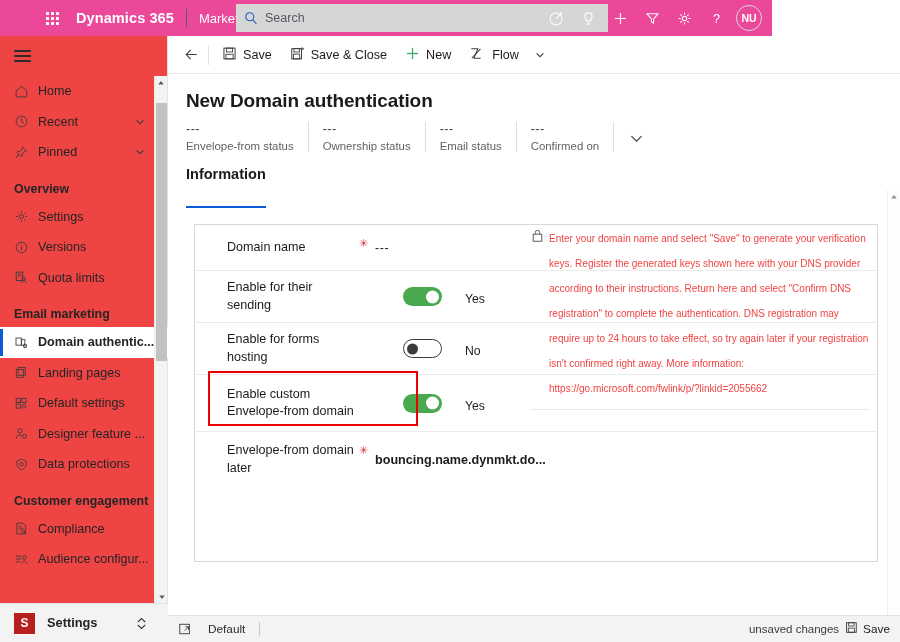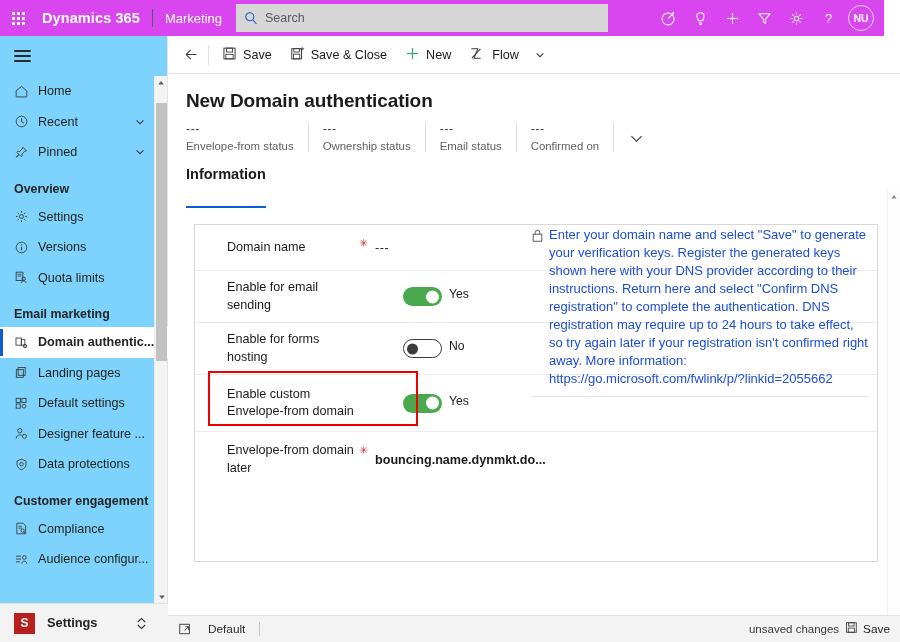--- a/index.html
+++ b/index.html
@@ -7,22 +7,22 @@
     margin: 0; padding: 0;
     width: 900px; height: 642px;
     overflow: hidden;
     font-family: "Liberation Sans", sans-serif;
     background: #ffffff;
   }
   #app { position: relative; width: 900px; height: 642px; background: #fff; }
 
   
   .suitebar {
-    position: absolute; top: 0; left: 0; width: 884px; height: 36px;
-    background: #d946ef; display: flex; align-items: center;
+    position: absolute; top: 0; left: 0; width: 772px; height: 36px;
+    background: #ec4899; display: flex; align-items: center; padding-left: 34px;
   }
   .waffle {
     width: 36px; height: 36px; display: flex; align-items: center; justify-content: center;
     cursor: pointer;
   }
   .waffle-grid {
     display: grid; grid-template-columns: repeat(3, 3px); grid-template-rows: repeat(3, 3px);
     gap: 2px;
   }
   .waffle-grid i { background: #ffffff; width: 3px; height: 3px; display: block; border-radius: 0.5px; }
@@ -47,21 +47,21 @@
   .avatar {
     width: 26px; height: 26px; border-radius: 50%; border: 1.2px solid #d8d8de;
     color: #ffffff; font-size: 10.5px; font-weight: bold;
     display: flex; align-items: center; justify-content: center; margin-left: 4px; margin-right: 4px;
     cursor: pointer;
   }
 
   
   .sidebar {
     position: absolute; left: 0; top: 36px; width: 168px; height: 606px;
-    background: #7dd3fc; border-right: 1px solid #e3e3e3;
+    background: #ef4444; border-right: 1px solid #e3e3e3;
   }
   .hamburger {
     width: 44px; height: 40px; display: flex; align-items: center; justify-content: center;
     cursor: pointer;
   }
   .hamburger-bars { width: 17px; }
   .hamburger-bars span {
     display: block; height: 1.6px; background: #2b2b2b; margin: 3.2px 0; border-radius: 1px;
   }
   .navscroll { position: absolute; top: 40px; left: 0; width: 168px; height: 527px; overflow: hidden; }
@@ -148,42 +148,42 @@
     border-bottom: 1px solid #ebebeb; padding-left: 32px; min-height: 46px;
   }
   .frow:last-child { border-bottom: none; }
   .flabel {
     width: 132px; font-size: 12.6px; color: #1b1b1b; line-height: 17.5px; padding: 8px 0;
   }
   .req { width: 16px; color: #d13438; font-size: 11px; align-self: flex-start; padding-top: 12px; }
   .fvalue { font-size: 12.6px; color: #1b1b1b; letter-spacing: 0.5px; }
   .fvalue.bold { font-weight: bold; letter-spacing: 0; }
 
-  .toggle-wrap { display: flex; align-items: flex-start; gap: 7px; padding-left: 28px; }
+  .toggle-wrap { display: flex; align-items: flex-end; gap: 23px; padding-left: 28px; }
   .toggle {
     width: 39px; height: 19px; border-radius: 10px; position: relative; cursor: pointer; flex-shrink: 0;
   }
   .toggle.on { background: #4aa84e; }
   .toggle.off { background: #ffffff; border: 1.4px solid #3b3b3b; }
   .knob { position: absolute; border-radius: 50%; top: 50%; transform: translateY(-50%); }
   .toggle.on .knob { width: 13px; height: 13px; background: #fff; right: 3px; }
   .toggle.off .knob { width: 11px; height: 11px; background: #3b3b3b; left: 2.5px; }
   .tlabel { font-size: 12.2px; color: #1b1b1b; }
 
   .highlight {
     position: absolute; left: 22px; top: 147px; width: 210px; height: 55px;
     border: 2px solid #ee0000; pointer-events: none; z-index: 5;
   }
 
   .infopanel {
     position: absolute; left: 345px; top: 2px; width: 338px;
     border-bottom: 1px solid #e6e6e6; padding-bottom: 8px; display: flex;
   }
   .lockico { padding-top: 2px; margin-right: 5px; flex-shrink: 0; }
-  .infotext { font-size: 13px; line-height: 18px; color: #1d4ed8; }
+  .infotext { font-size: 10px; line-height: 25px; color: #ef4444; }
 
   .mainscroll {
     position: absolute; right: 0; top: 154px; width: 13px; height: 440px; background: #fdfdfd;
     border-left: 1px solid #f0f0f0;
   }
   .msb-arrow { height: 13px; display: flex; align-items: center; justify-content: center; cursor: pointer; }
 
   
   .statusbar {
     position: absolute; left: 168px; bottom: 0; width: 732px; height: 27px;
@@ -584,21 +584,21 @@
 
       <div class="card">
 
         <div class="frow">
           <div class="flabel">Domain name</div>
           <div class="req">✳</div>
           <div class="fvalue">---</div>
         </div>
 
         <div class="frow">
-          <div class="flabel">Enable for email sending</div>
+          <div class="flabel">Enable for their sending</div>
           <div class="req"></div>
           <div class="toggle-wrap">
             <div class="toggle on">
                 <span class="knob"></span>
               </div>
             <span class="tlabel">Yes</span>
           </div>
         </div>
 
         <div class="frow">

